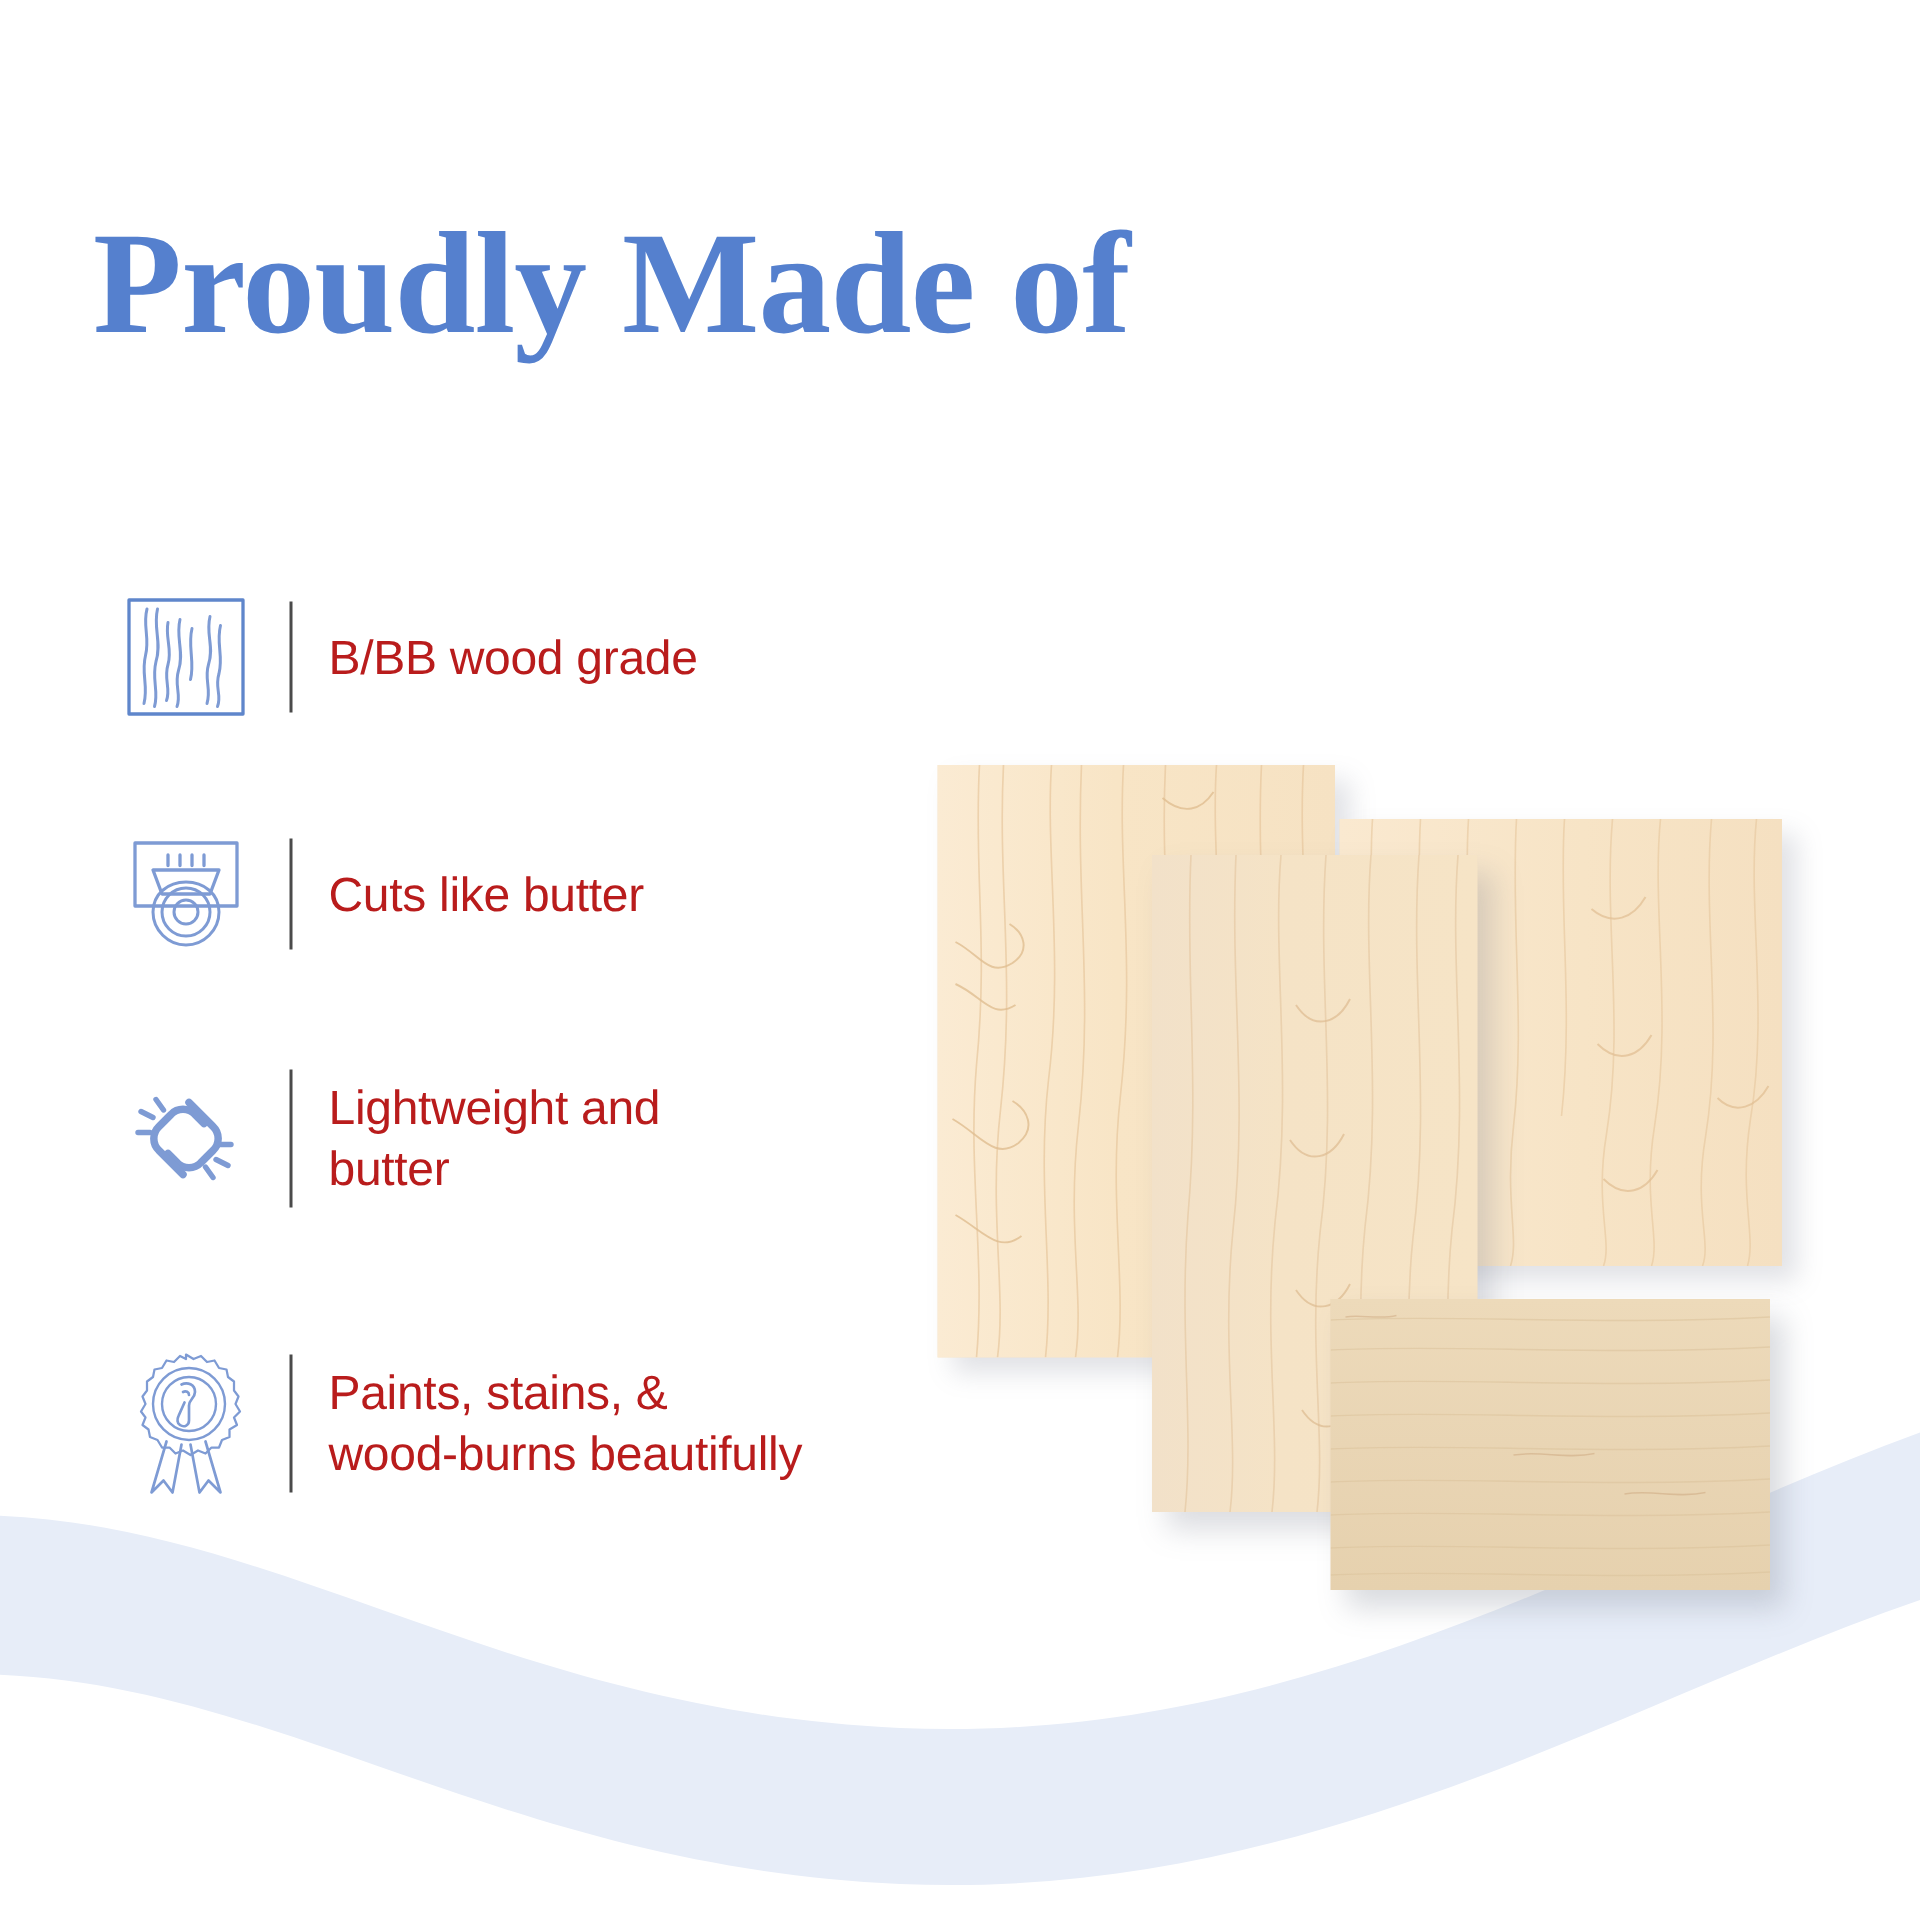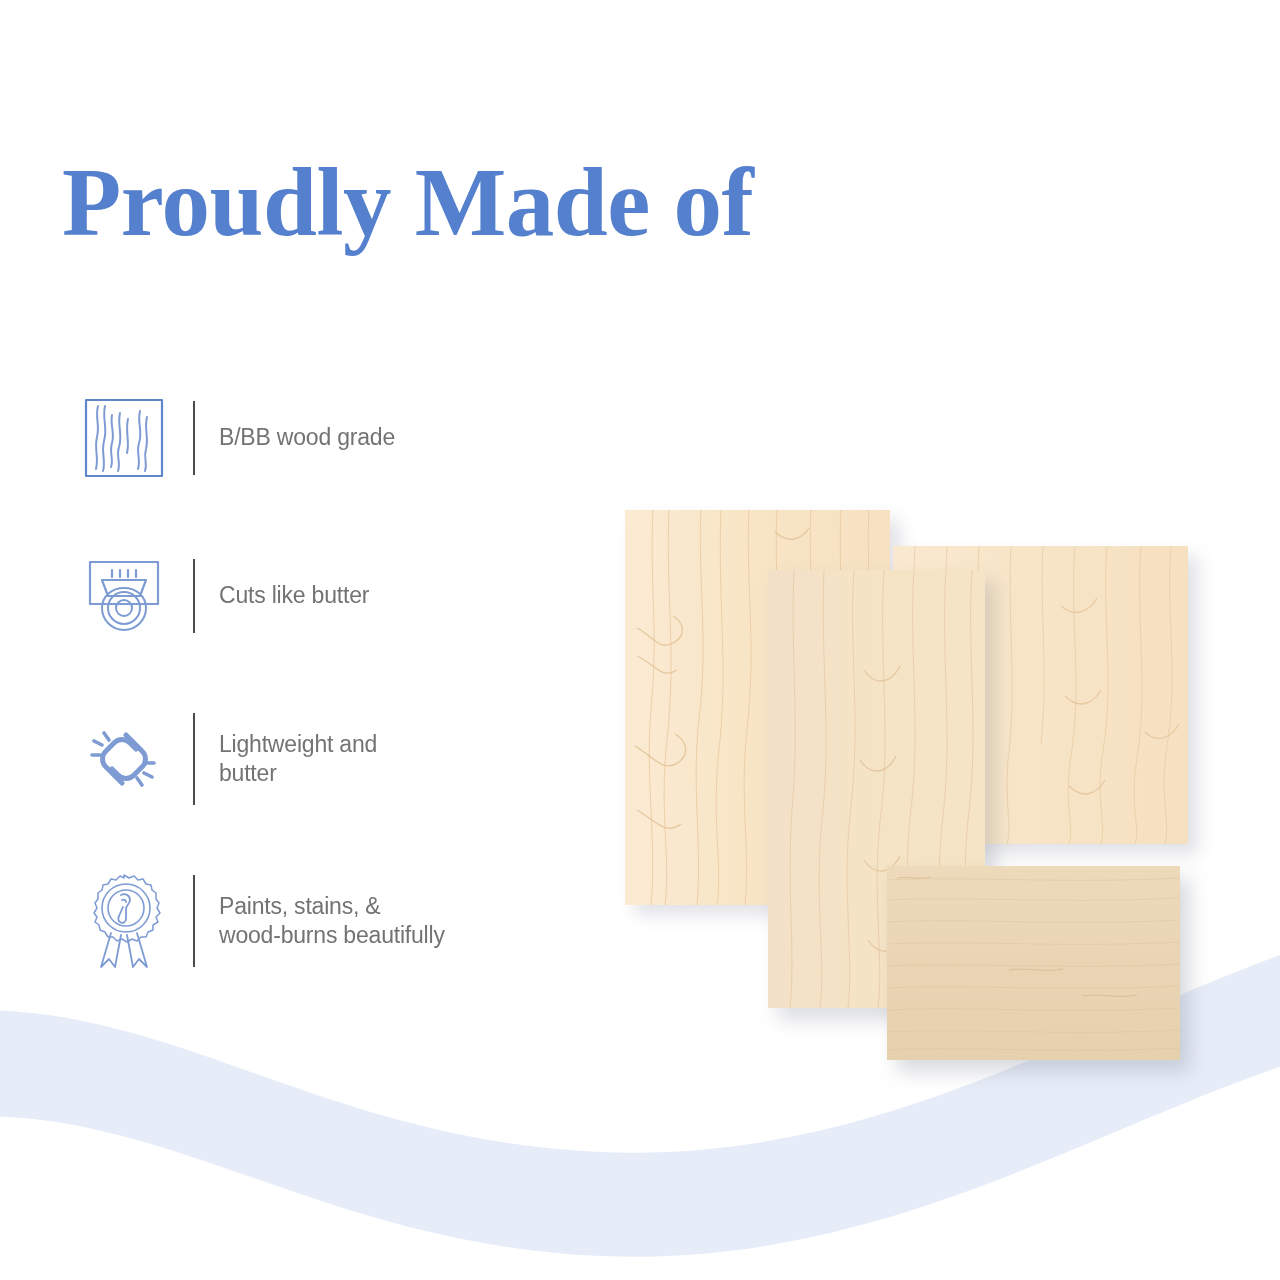--- a/index.html
+++ b/index.html
@@ -23,21 +23,21 @@
     position: absolute;
     left: 0; top: 0;
     width: 1280px; height: 1280px;
     pointer-events: none;
   }
 
   
   #headline {
     position: absolute;
     left: 62px;
-    top: 86px;
+    top: 72px;
     width: 820px;
     font-family: "Liberation Serif", "DejaVu Serif", serif;
     font-weight: 700;
     font-size: 97px;
     line-height: 1.08;
     letter-spacing: -0.5px;
     color: #5580CE;
   }
   #headline .hl-line { display: block; white-space: nowrap; }
 
@@ -51,21 +51,21 @@
   .feature-row {
     position: absolute;
     left: 0;
     display: flex;
     align-items: center;
     width: 580px;
   }
   .feature-row[data-row="0"] { top: 0px;   height: 100px; }
   .feature-row[data-row="1"] { top: 158px; height: 100px; }
   .feature-row[data-row="2"] { top: 316px; height: 110px; }
-  .feature-row[data-row="3"] { top: 478px; height: 110px; }
+  .feature-row[data-row="3"] { top: 506px; height: 110px; }
 
   .feature-icon {
     width: 92px;
     min-width: 92px;
     height: 96px;
     display: flex;
     align-items: center;
     justify-content: center;
   }
   .feature-icon svg { display: block; }
@@ -76,24 +76,24 @@
     background: #4a4a4a;
     margin-left: 23px;
     margin-right: 24px;
     flex: 0 0 auto;
   }
   .feature-row[data-row="2"] .feature-divider,
   .feature-row[data-row="3"] .feature-divider { height: 92px; }
 
   .feature-label {
     font-family: "Liberation Sans", sans-serif;
-    font-size: 23px;
+    font-size: 32px;
     line-height: 1.28;
     font-weight: 400;
-    color: #737373;
+    color: #b91c1c;
     letter-spacing: -0.2px;
     white-space: pre-line;
   }
 
   
   #wood-panels {
     position: absolute;
     left: 0; top: 0;
     width: 1280px; height: 1280px;
     pointer-events: none;

